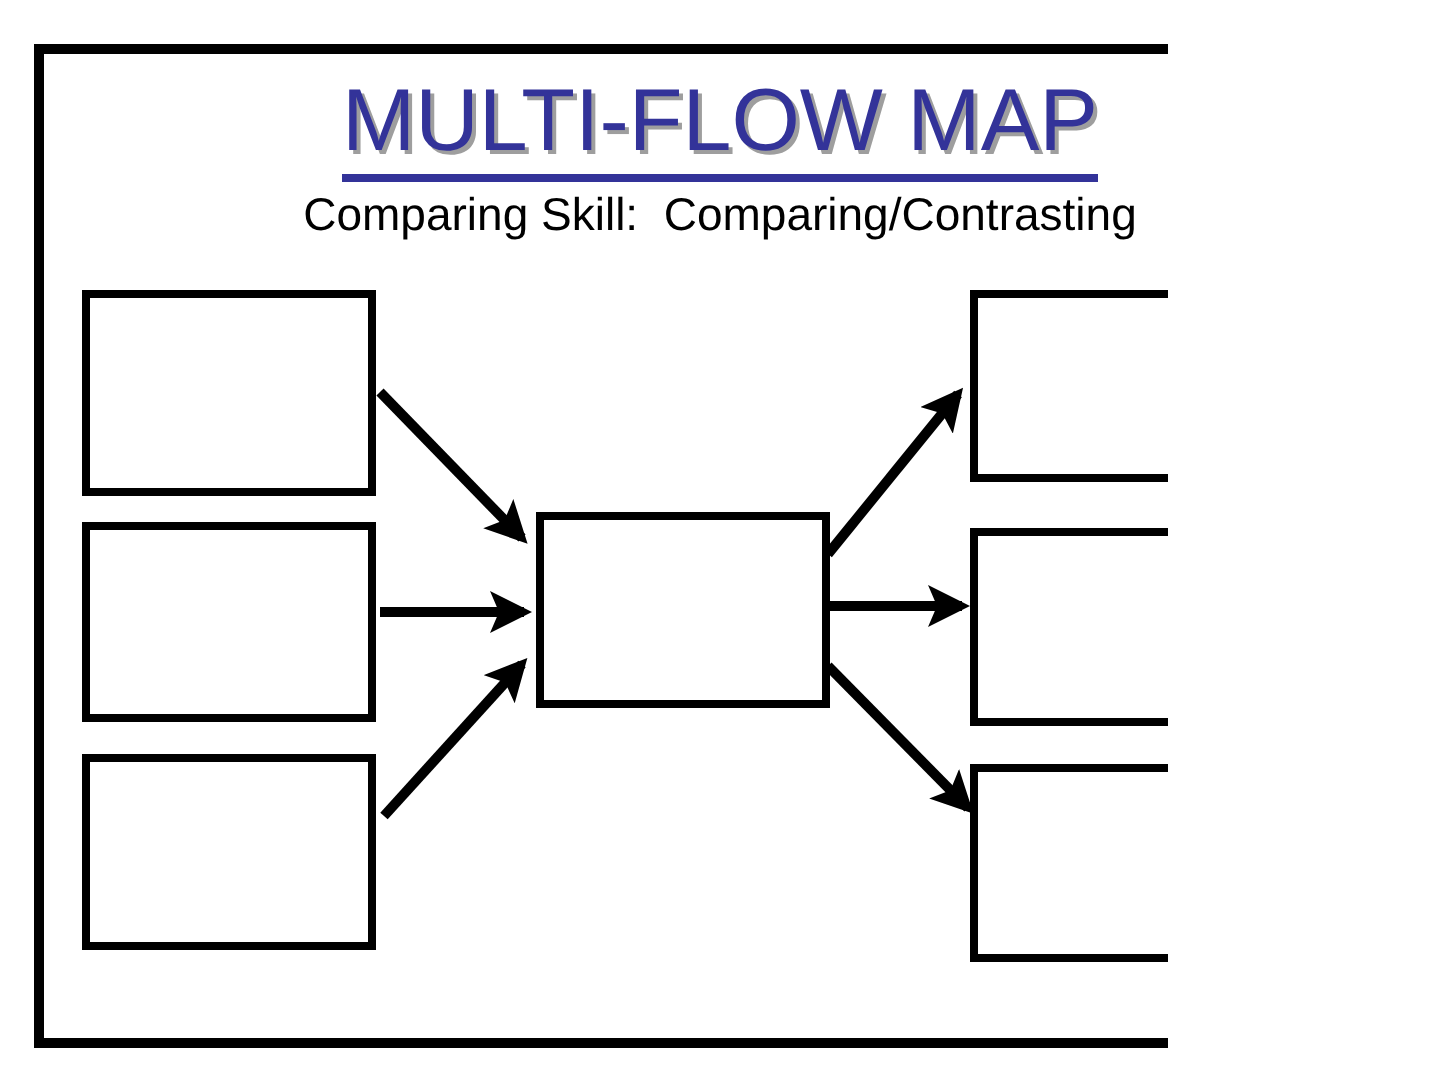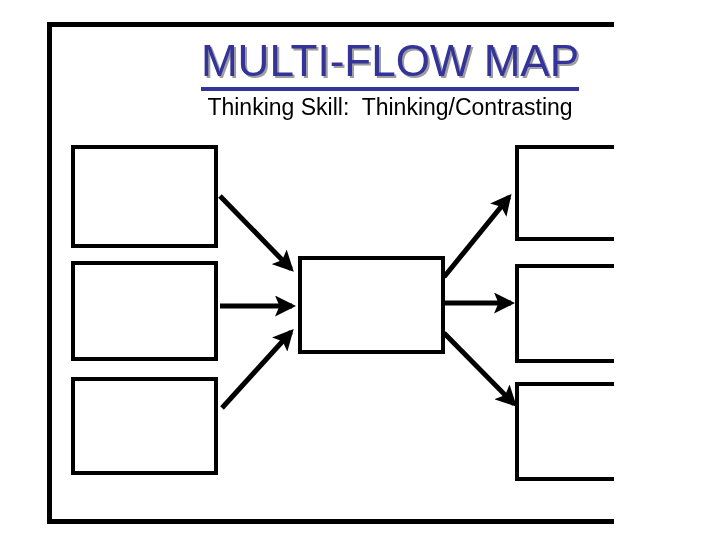--- a/index.html
+++ b/index.html
@@ -7,21 +7,20 @@
     padding: 0;
     background: #ffffff;
   }
   #canvas {
     position: relative;
     width: 584px;
     height: 540px;
     background: #ffffff;
     overflow: hidden;
     font-family: "Liberation Sans", sans-serif;
-    margin-left: 30px;
   }
 
   
   #slide-frame {
     position: absolute;
     left: 17px;
     top: 22px;
     width: 684px;
     height: 502px;
     border: 5px solid #000000;
@@ -103,21 +102,21 @@
 </style>
 </head>
 <body>
 
 <div id="canvas">
 
   <div id="slide-frame"></div>
 
   <div id="title-block">
     <div id="map-title"><span class="tw">MULTI-FLOW MAP</span></div>
-    <div id="map-subtitle">Thinking Skill:  Thinking/Contrasting</div>
+    <div id="map-subtitle">Comparing Skill:  Comparing/Contrasting</div>
   </div>
 
   <div class="node-box" id="cause-box-1">
     <span></span>
   </div>
   <div class="node-box" id="cause-box-2">
     <span></span>
   </div>
   <div class="node-box" id="cause-box-3">
     <span></span>

